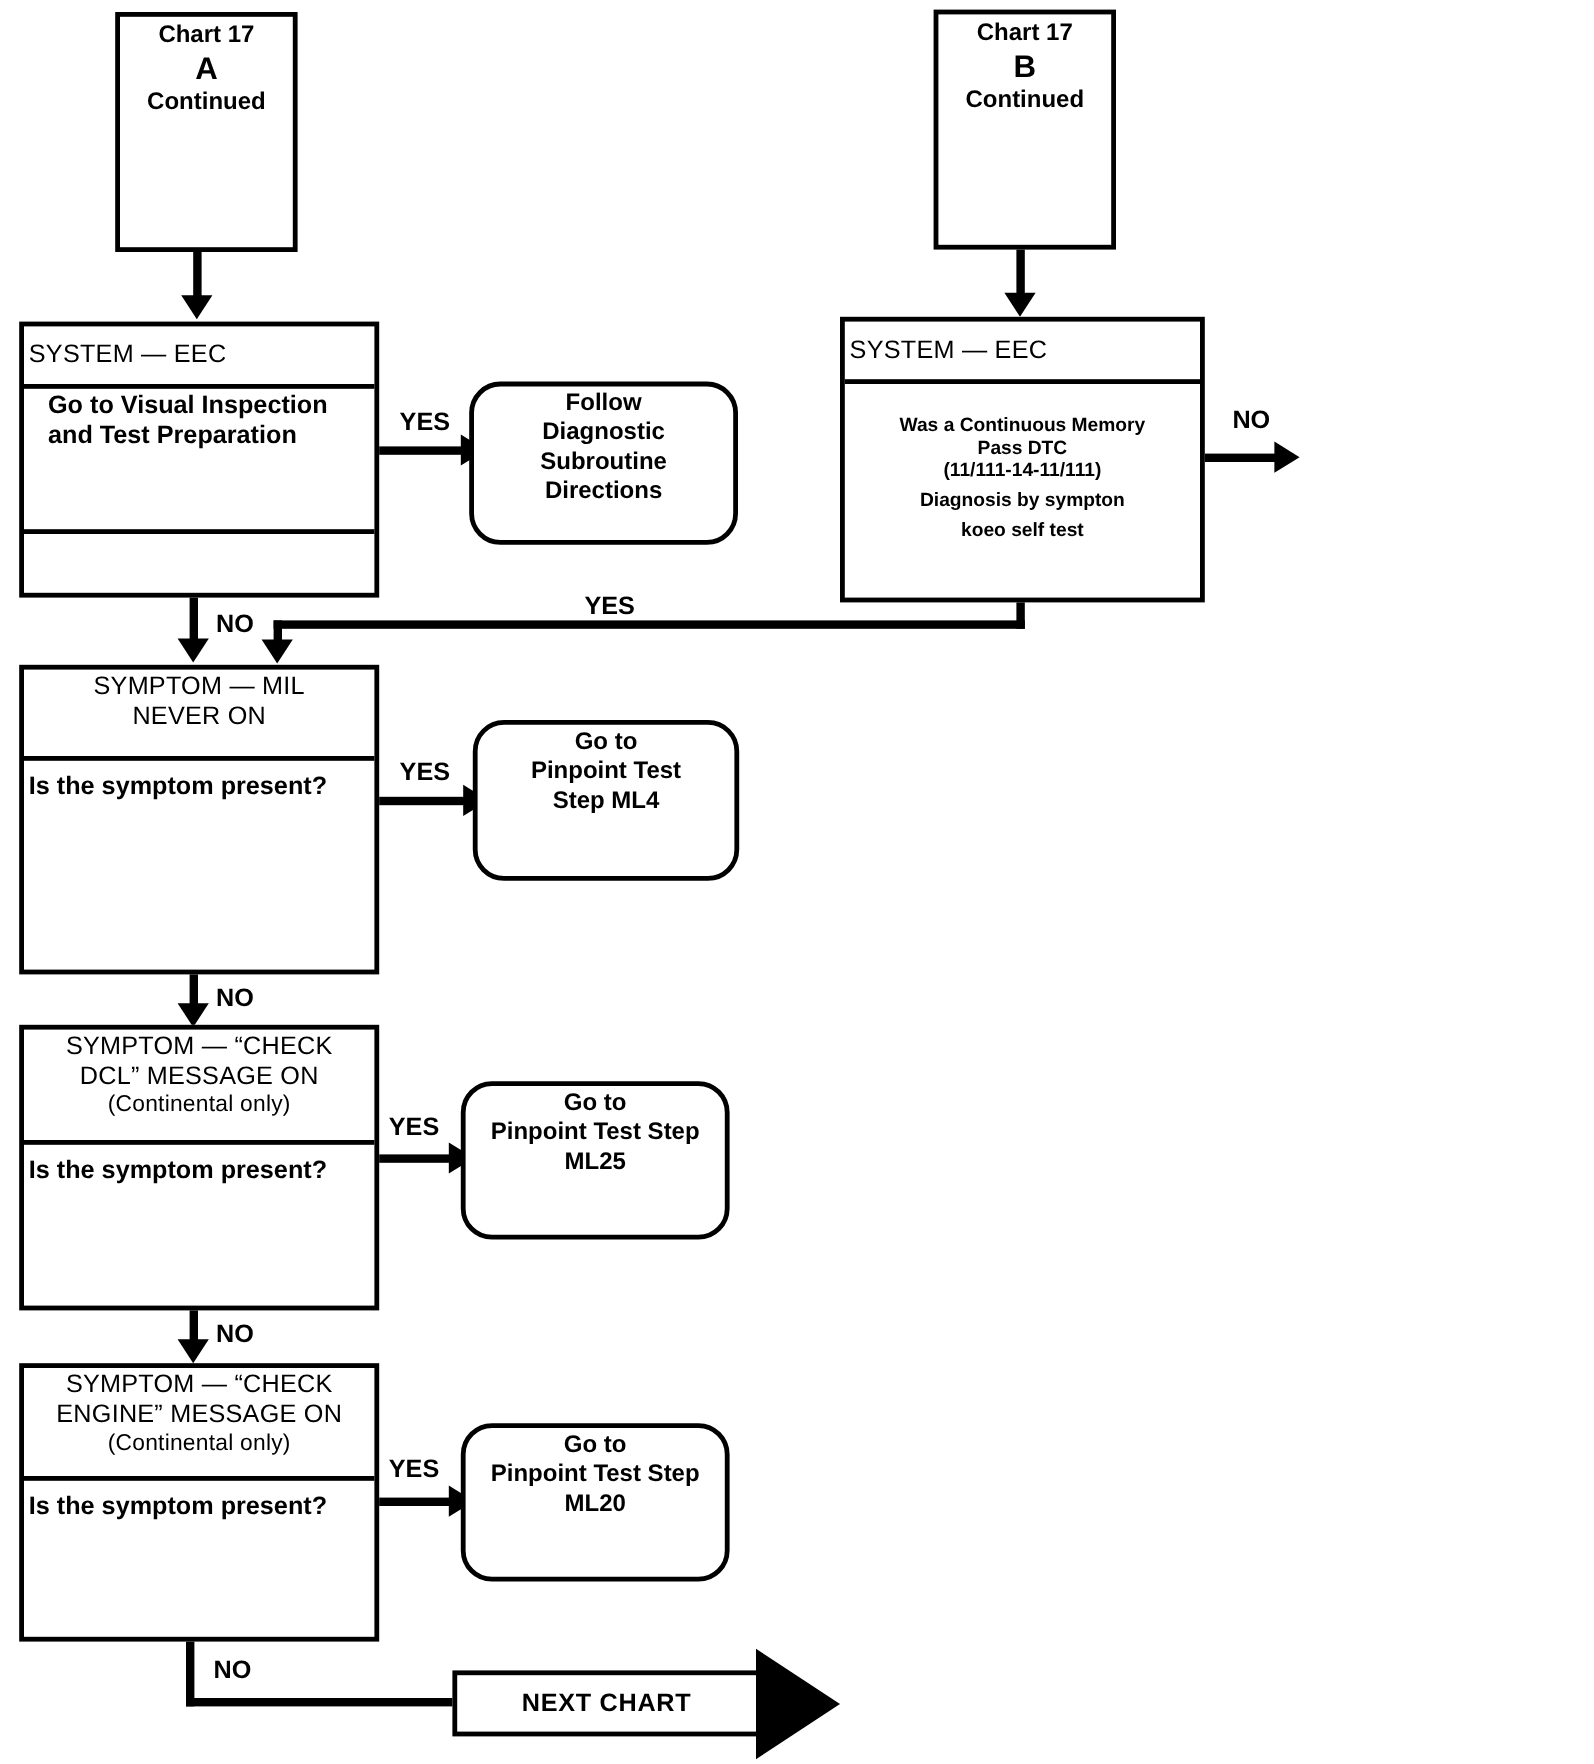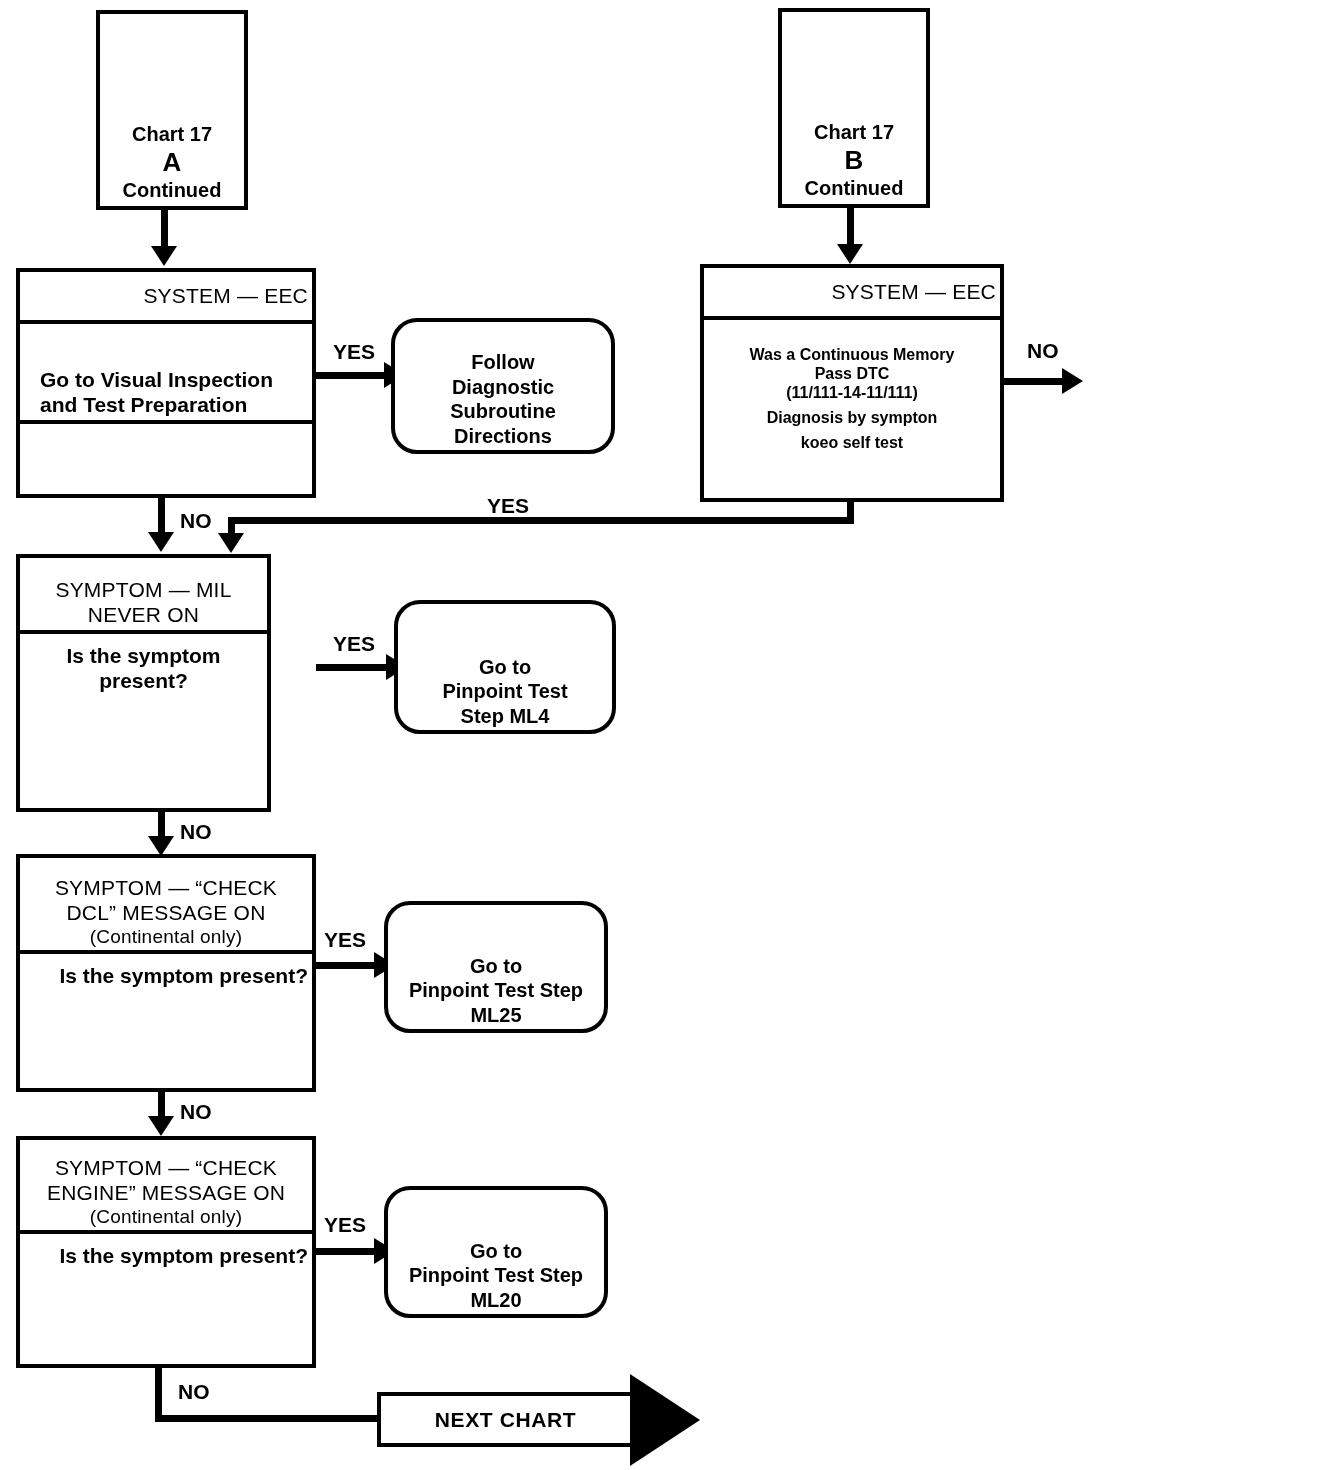--- a/index.html
+++ b/index.html
@@ -28,21 +28,21 @@
   .node.rounded {
     border-radius: 26px;
   }
   .node.rounded-sm {
     border-radius: 12px;
   }
   .cell {
     box-sizing: border-box;
     display: flex;
     align-items: center;
-    justify-content: flex-end;
+    justify-content: flex-start;
     text-align: center;
     line-height: 1.18;
     padding: 2px 4px;
   }
   .cell.divider {
     border-bottom: 4px solid #000000;
   }
   .hdr {
     font-weight: normal;
     font-size: 21px;
@@ -150,21 +150,21 @@
       <span>Chart 17</span>
       <span class="big-letter">B</span>
       <span>Continued</span>
     </div>
   </div>
   <div class="vline" style="left:847px; top:208px; height:42px;"></div>
   <div class="arrow-down" style="left:837px; top:244px;"></div>
 
   <div class="node" style="left:16px; top:268px; width:300px; height:230px;">
     <div class="cell divider hdr" style="height:52px;">SYSTEM — EEC</div>
-    <div class="cell divider body-txt" style="height:100px; flex-direction:column; align-items:flex-start; padding-left:20px;">
+    <div class="cell divider body-txt" style="height:121px; flex-direction:column; align-items:flex-start; padding-left:20px;">
       <span>Go to Visual Inspection</span>
       <span>and Test Preparation</span>
     </div>
   </div>
 
   <div class="hline" style="left:316px; top:372px; width:72px;"></div>
   <div class="arrow-right" style="left:384px; top:362px;"></div>
   <div class="edge-label" style="left:333px; top:340px;">YES</div>
 
   <div class="node rounded" style="left:391px; top:318px; width:224px; height:136px;">
@@ -195,21 +195,21 @@
   <div class="vline" style="left:847px; top:502px; height:22px;"></div>
   <div class="hline" style="left:228px; top:517px; width:626px;"></div>
   <div class="vline" style="left:228px; top:517px; height:22px;"></div>
   <div class="arrow-down" style="left:218px; top:533px;"></div>
   <div class="edge-label" style="left:487px; top:494px;">YES</div>
 
   <div class="vline" style="left:158px; top:498px; height:40px;"></div>
   <div class="arrow-down" style="left:148px; top:532px;"></div>
   <div class="edge-label" style="left:180px; top:509px;">NO</div>
 
-  <div class="node" style="left:16px; top:554px; width:255px; height:258px;">
+  <div class="node" style="left:16px; top:554px; width:300px; height:258px;">
     <div class="cell divider hdr" style="height:76px; flex-direction:column;">
       <span>SYMPTOM — MIL</span>
       <span>NEVER ON</span>
     </div>
     <div class="cell body-txt" style="flex:1; align-items:flex-start; padding-top:10px;">Is the symptom present?</div>
   </div>
 
   <div class="hline" style="left:316px; top:664px; width:74px;"></div>
   <div class="arrow-right" style="left:386px; top:654px;"></div>
   <div class="edge-label" style="left:333px; top:632px;">YES</div>

